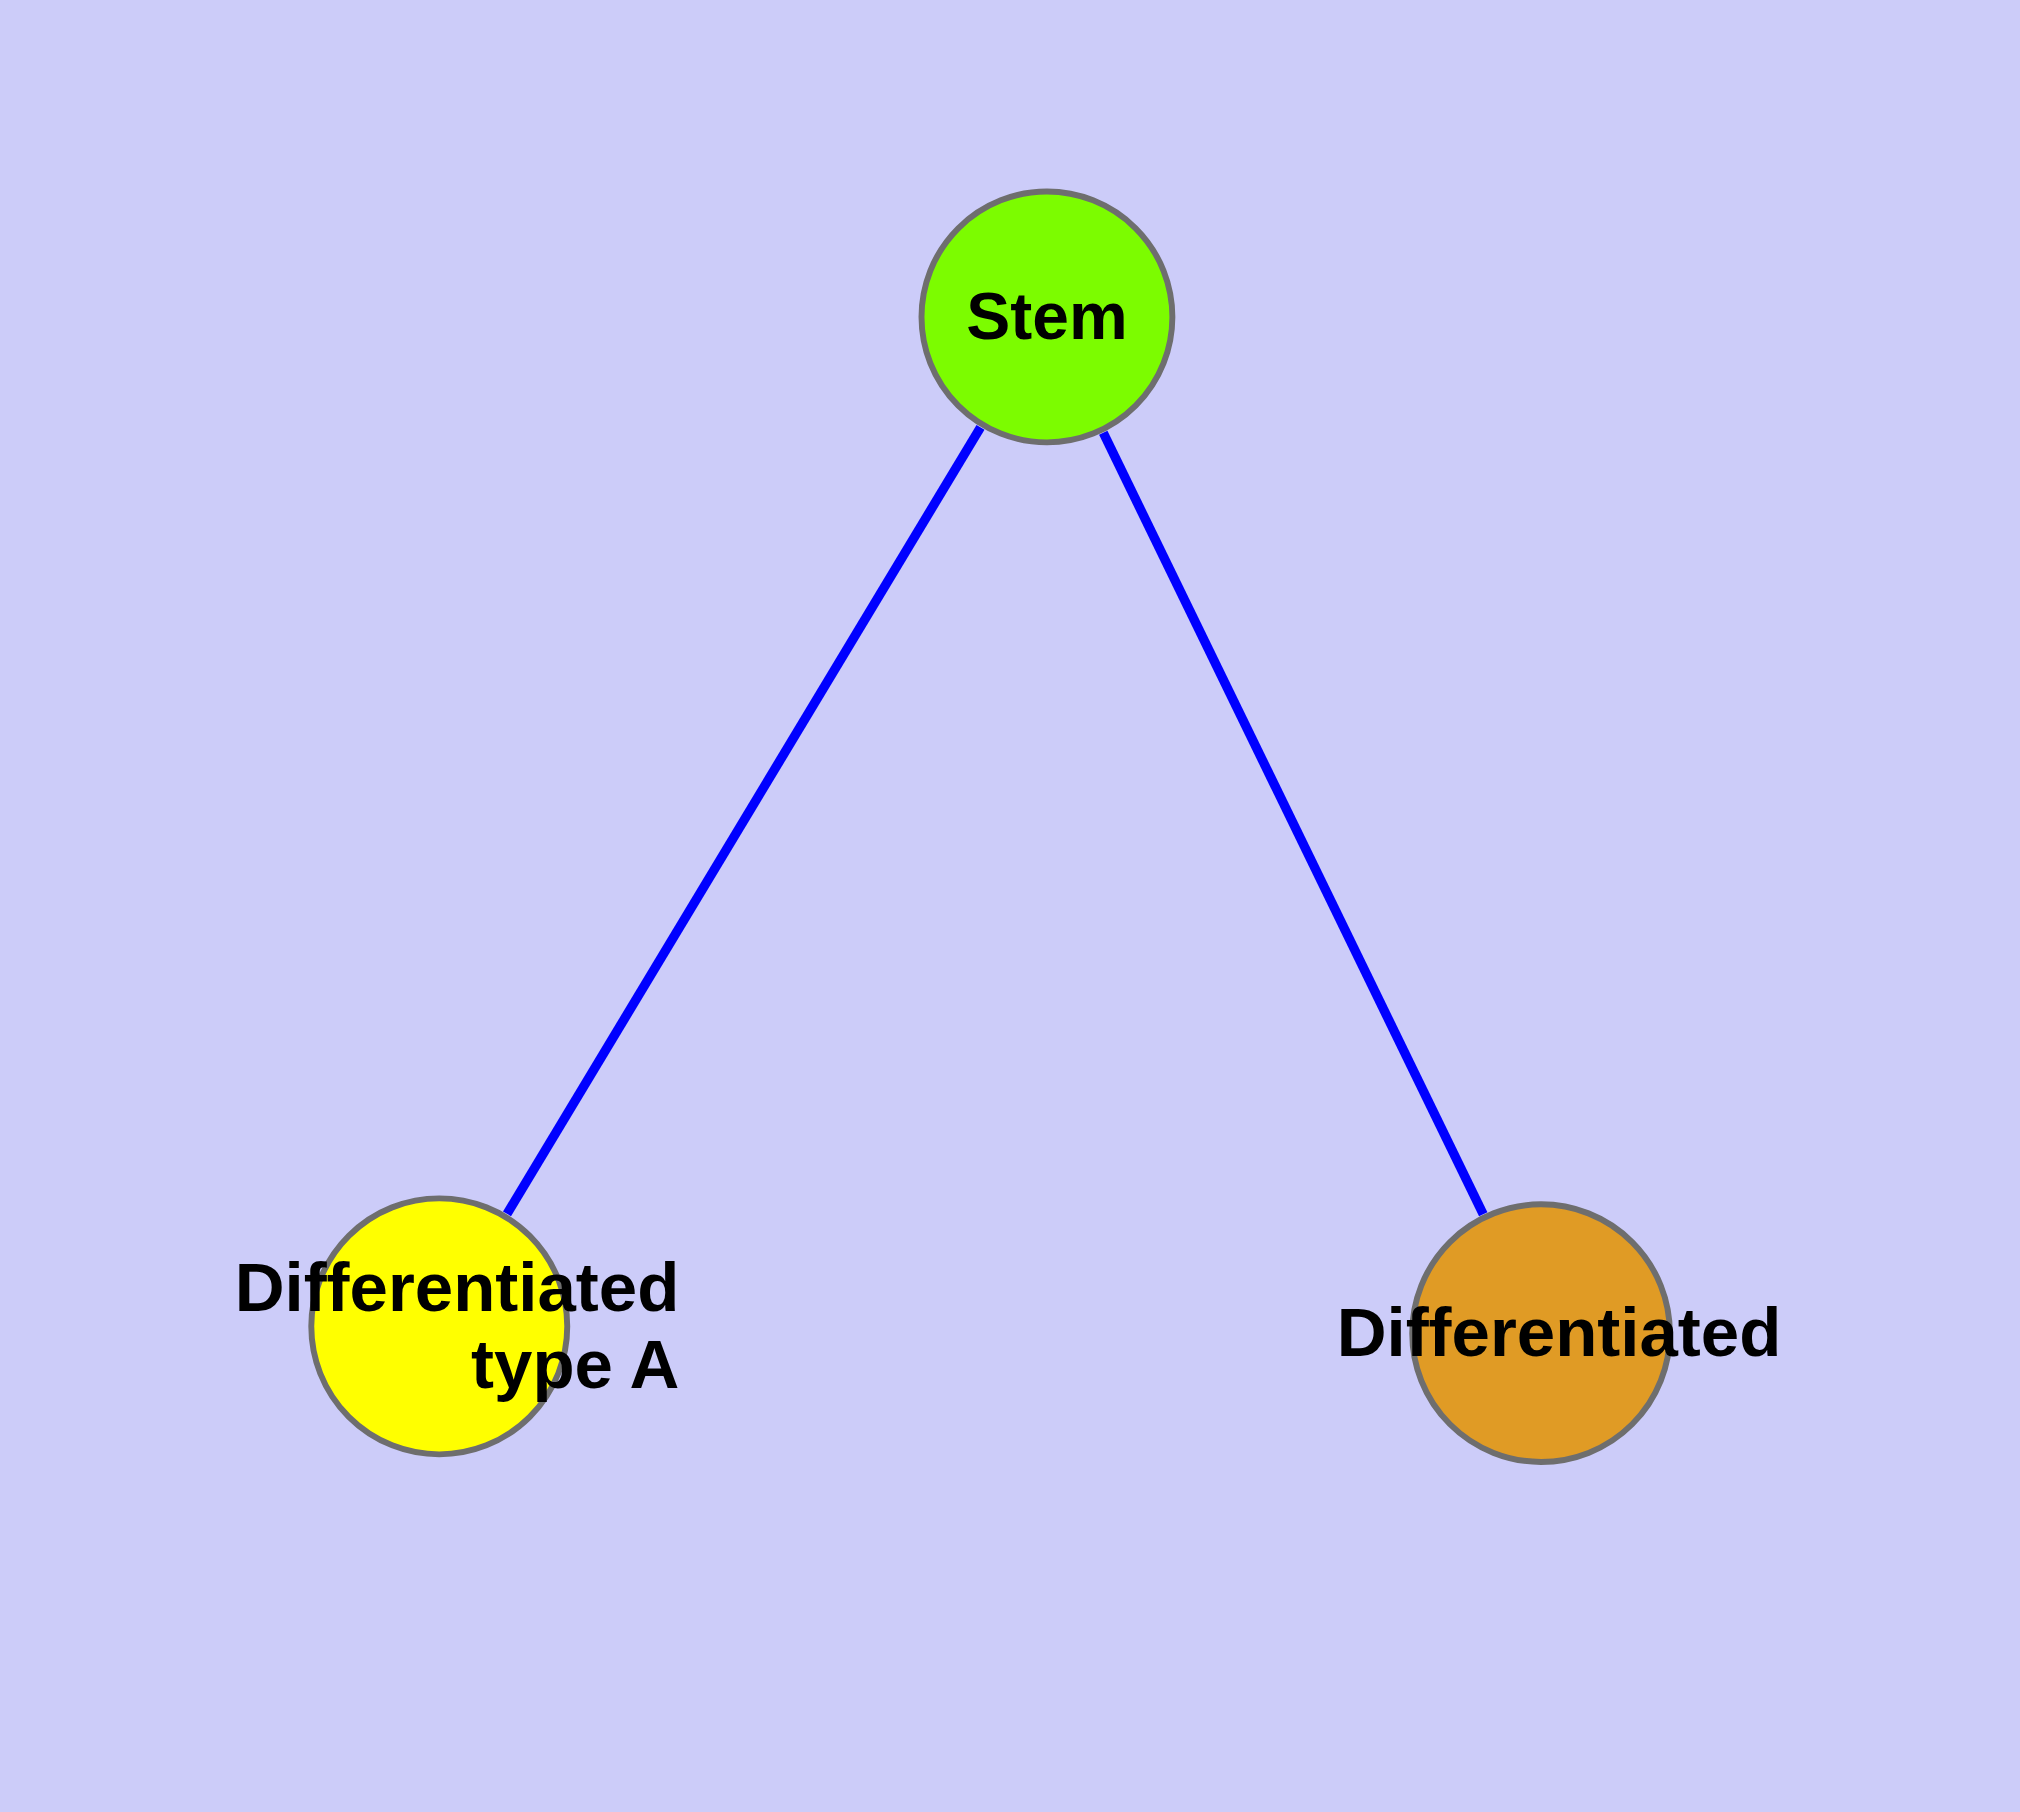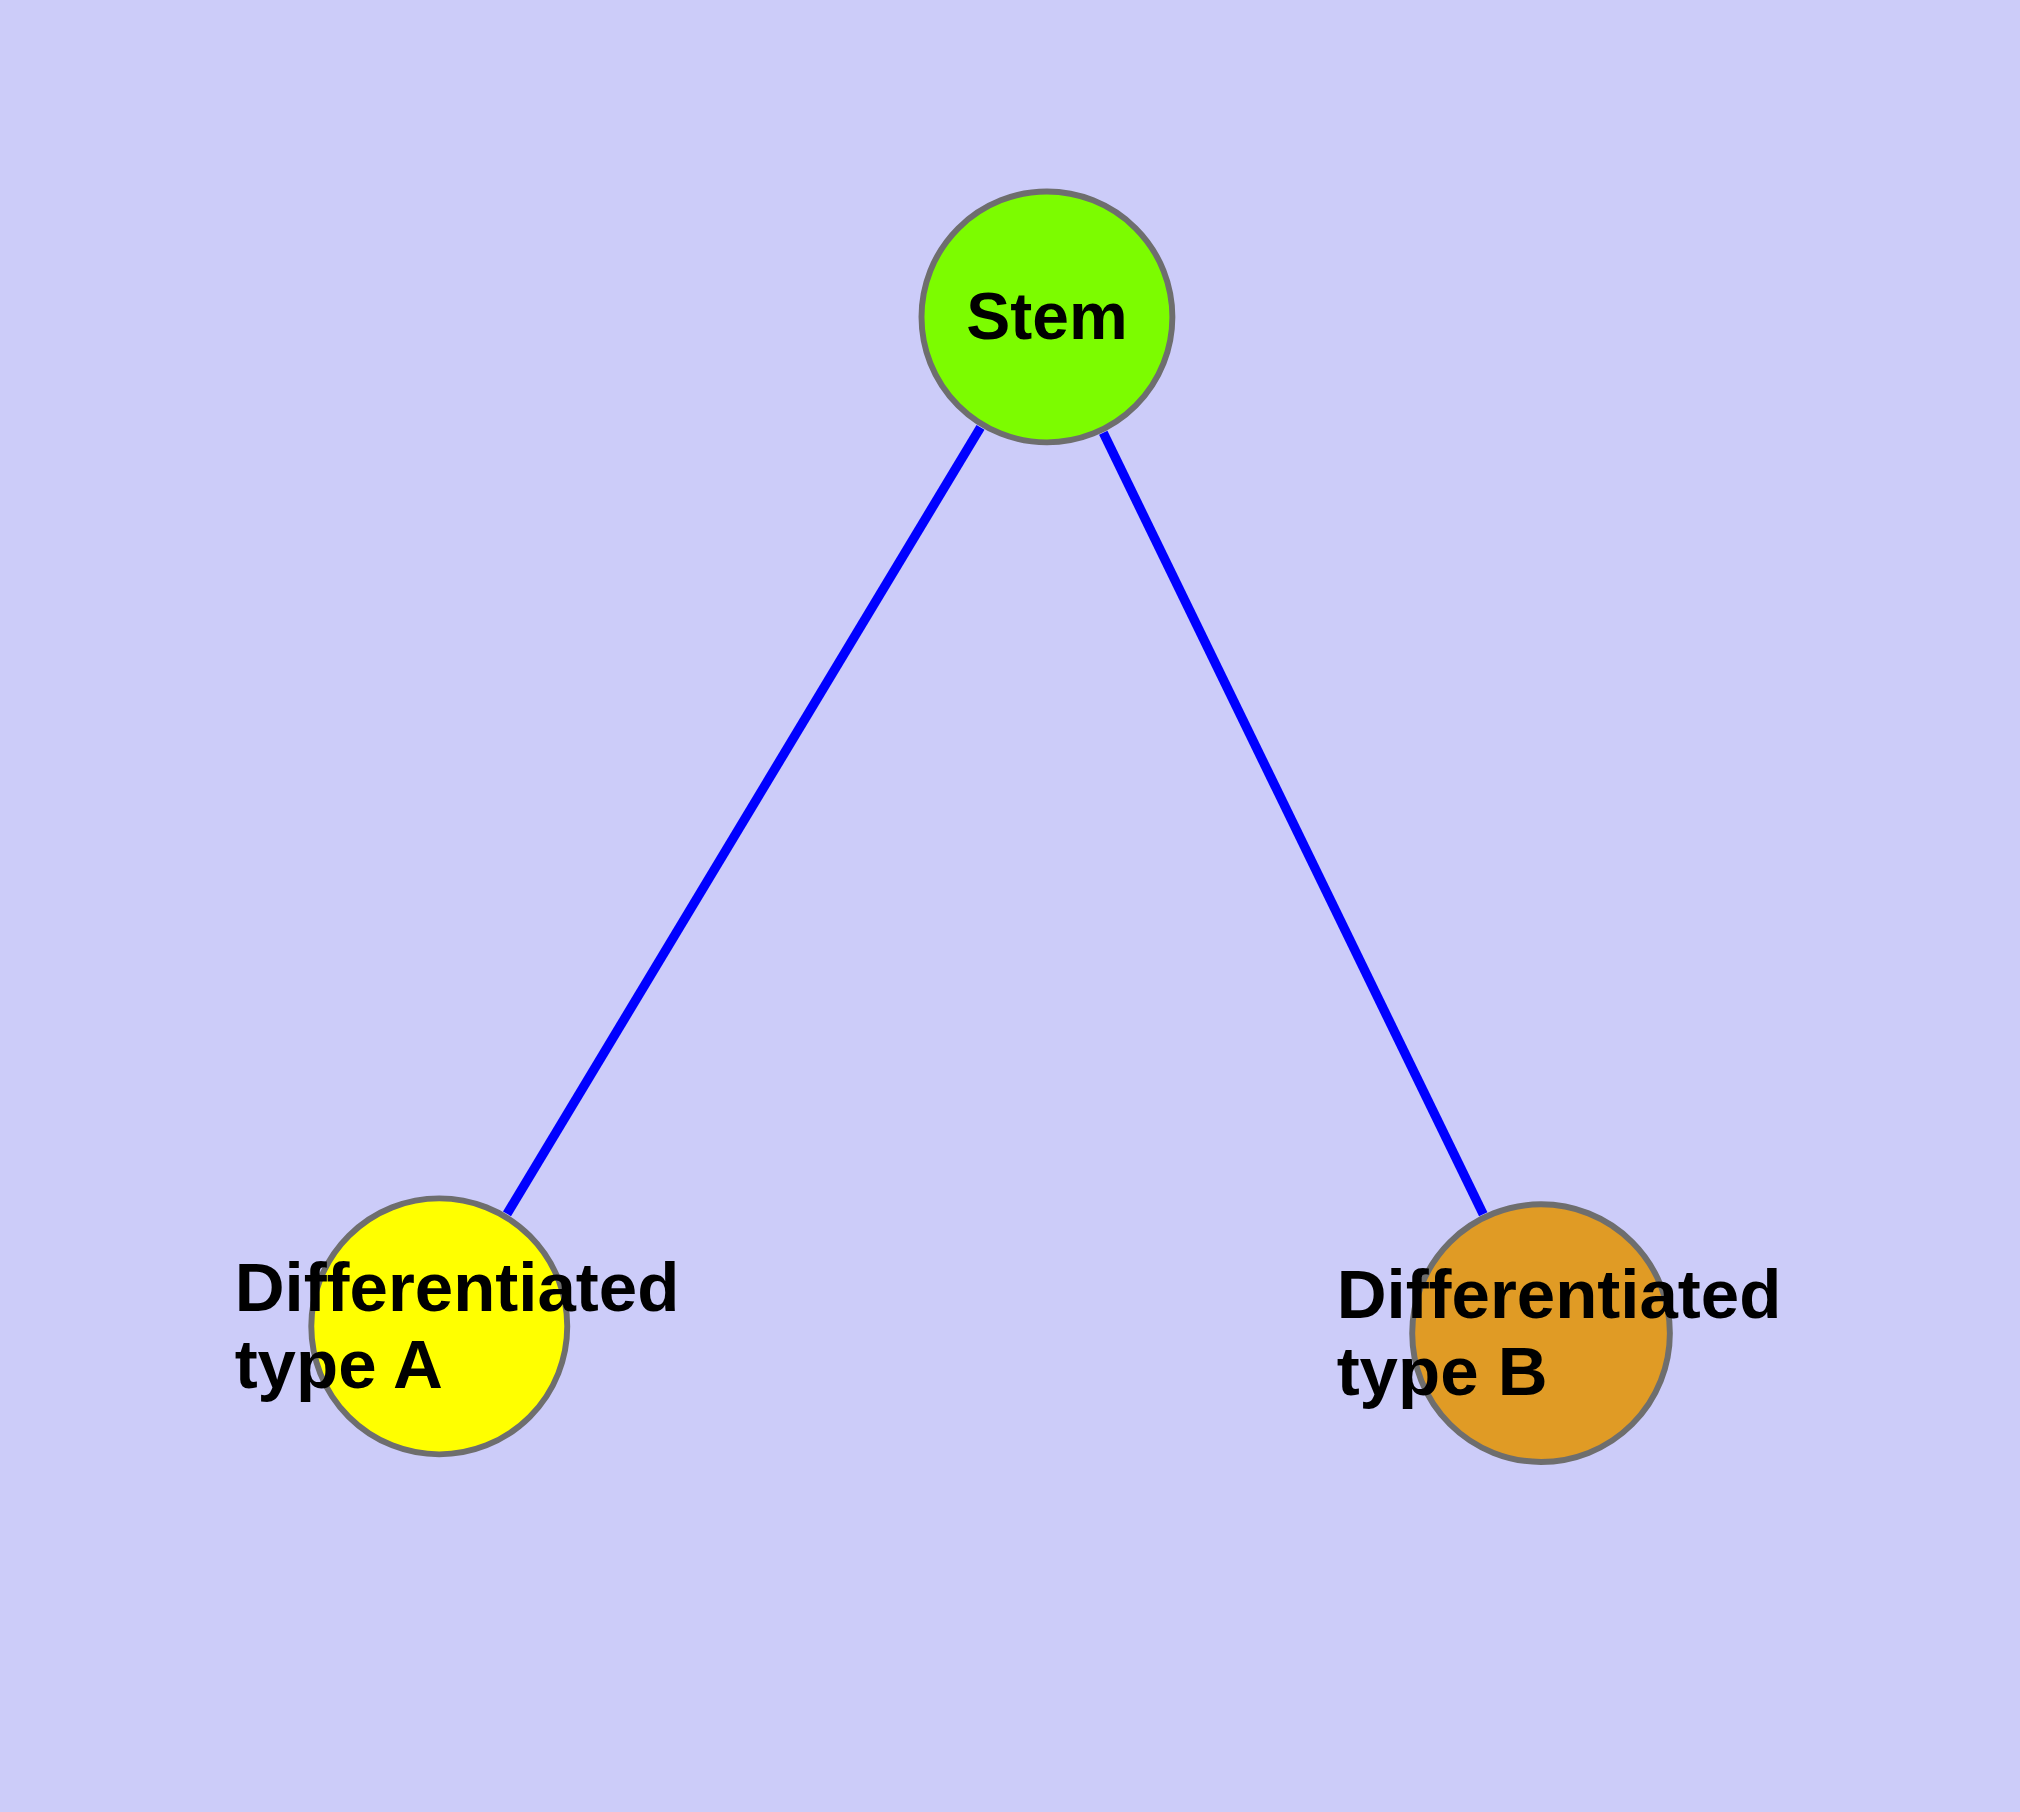--- a/index.html
+++ b/index.html
@@ -20,21 +20,21 @@
     left: 0;
     top: 0;
     width: 2021px;
     height: 1812px;
   }
   .node-label {
     position: absolute;
     color: #000000;
     font-family: "Liberation Sans", sans-serif;
     font-weight: bold;
-    text-align: left;
+    text-align: right;
     white-space: pre;
     line-height: 1.12;
     pointer-events: none;
     transform: translate(-50%, -50%);
   }
   .node-label.stem {
     font-size: 66px;
   }
   .node-label.diff {
     font-size: 69px;
@@ -54,17 +54,17 @@
     <g id="node-layer">
         <circle cx="1235" cy="374" r="148" fill="#7cfc00" stroke="#6e6e6e" stroke-width="7"></circle>
         <circle cx="518" cy="1565" r="151" fill="#ffff00" stroke="#6e6e6e" stroke-width="7"></circle>
         <circle cx="1818" cy="1573" r="152" fill="#e09b25" stroke="#6e6e6e" stroke-width="7"></circle>
       </g>
   </svg>
 
   <div id="label-layer">
       <div class="node-label stem" style="left: 1047px; top: 317px;"><span style="display: block;">Stem</span></div>
       <div class="node-label diff" style="left: 439px; top: 1326px;"><span style="display: block;">Differentiated</span><span style="display: block;">type A</span></div>
-      <div class="node-label diff" style="left: 1541px; top: 1333px;"><span style="display: block;">Differentiated</span><span style="display: block;">type B</span></div>
+      <div class="node-label diff" style="left: 1541px; top: 1333px;"><span style="display: block;">Differentiated</span></div>
     </div>
 
 </div>
 
 
 </body></html>

